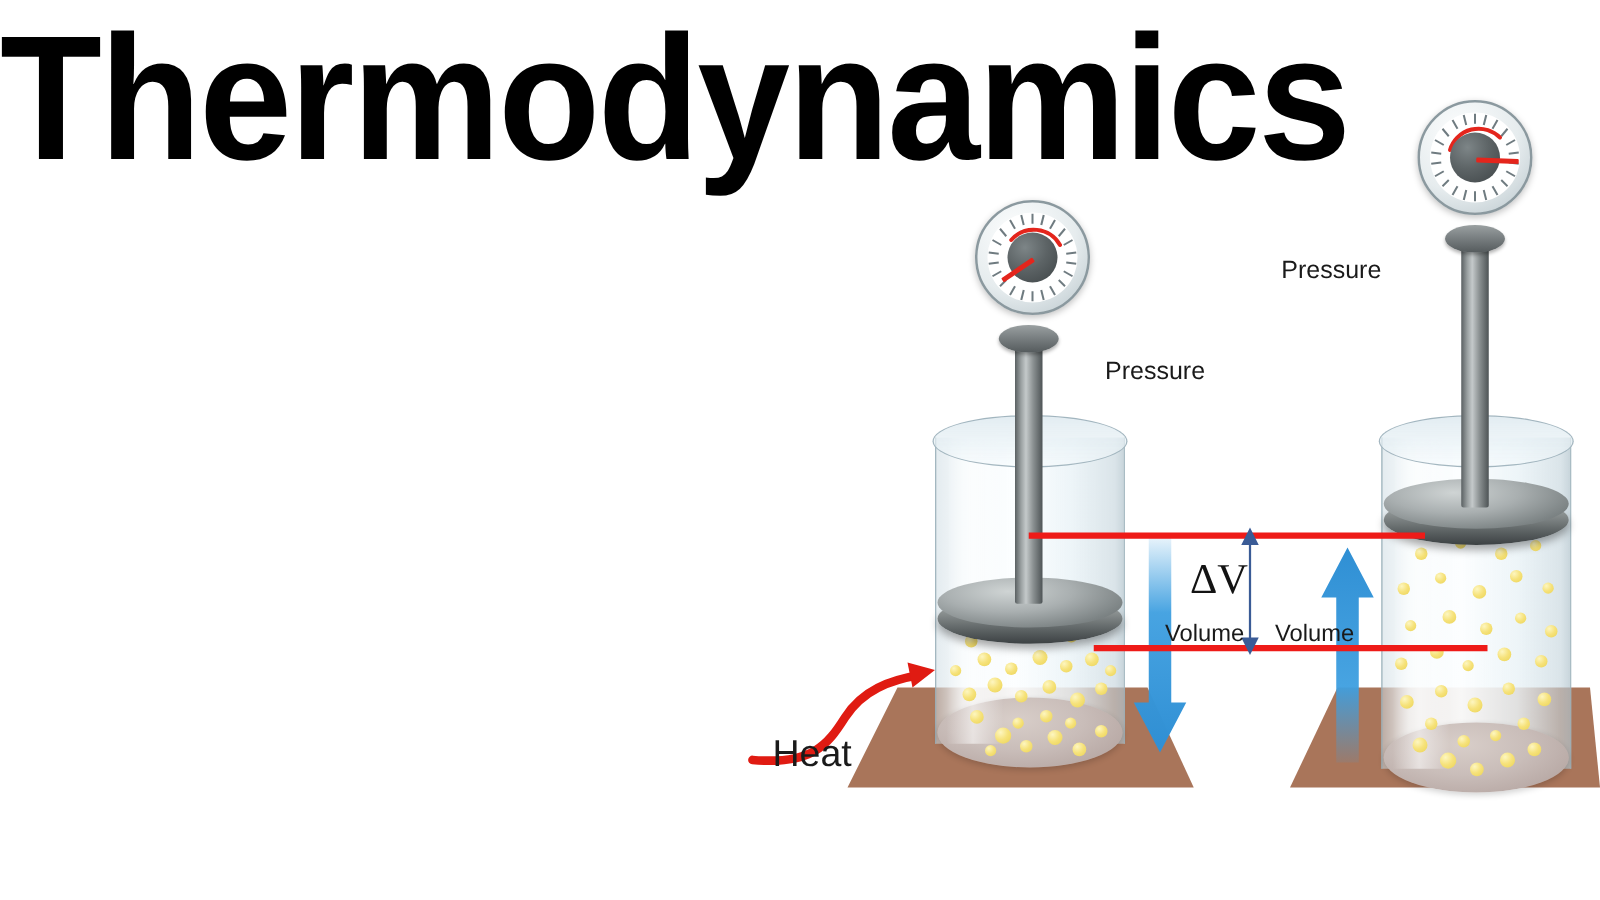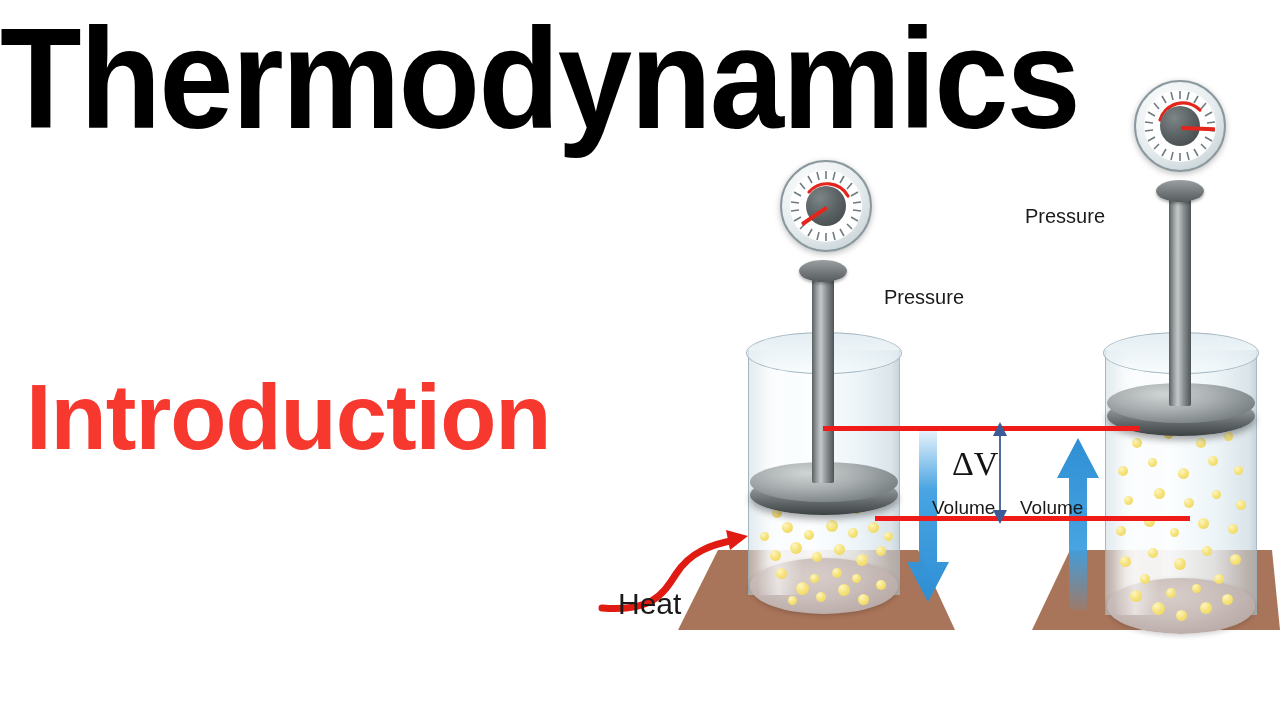--- a/index.html
+++ b/index.html
@@ -170,21 +170,20 @@
 
   svg { display: block; overflow: visible; }
 </style>
 </head>
 <body>
 
 <div id="stage">
 
   <div id="main-title">Thermodynamics</div>
 
-  <div id="subtitle">Introduction</div>
 
   <div id="diagram">
 
     <svg class="abs" style="left:0px; top:0px; width:680px; height:500px;" viewBox="0 0 680 500">
       <polygon points="118,400 318,400 355,480 78,480" fill="#a9755a"></polygon>
       <polygon points="470,400 672,400 680,480 432,480" fill="#a9755a"></polygon>
     </svg>
 
     <div class="cyl-glass" style="left:148px; top:200px; width:152px; height:245px;"></div>
 

